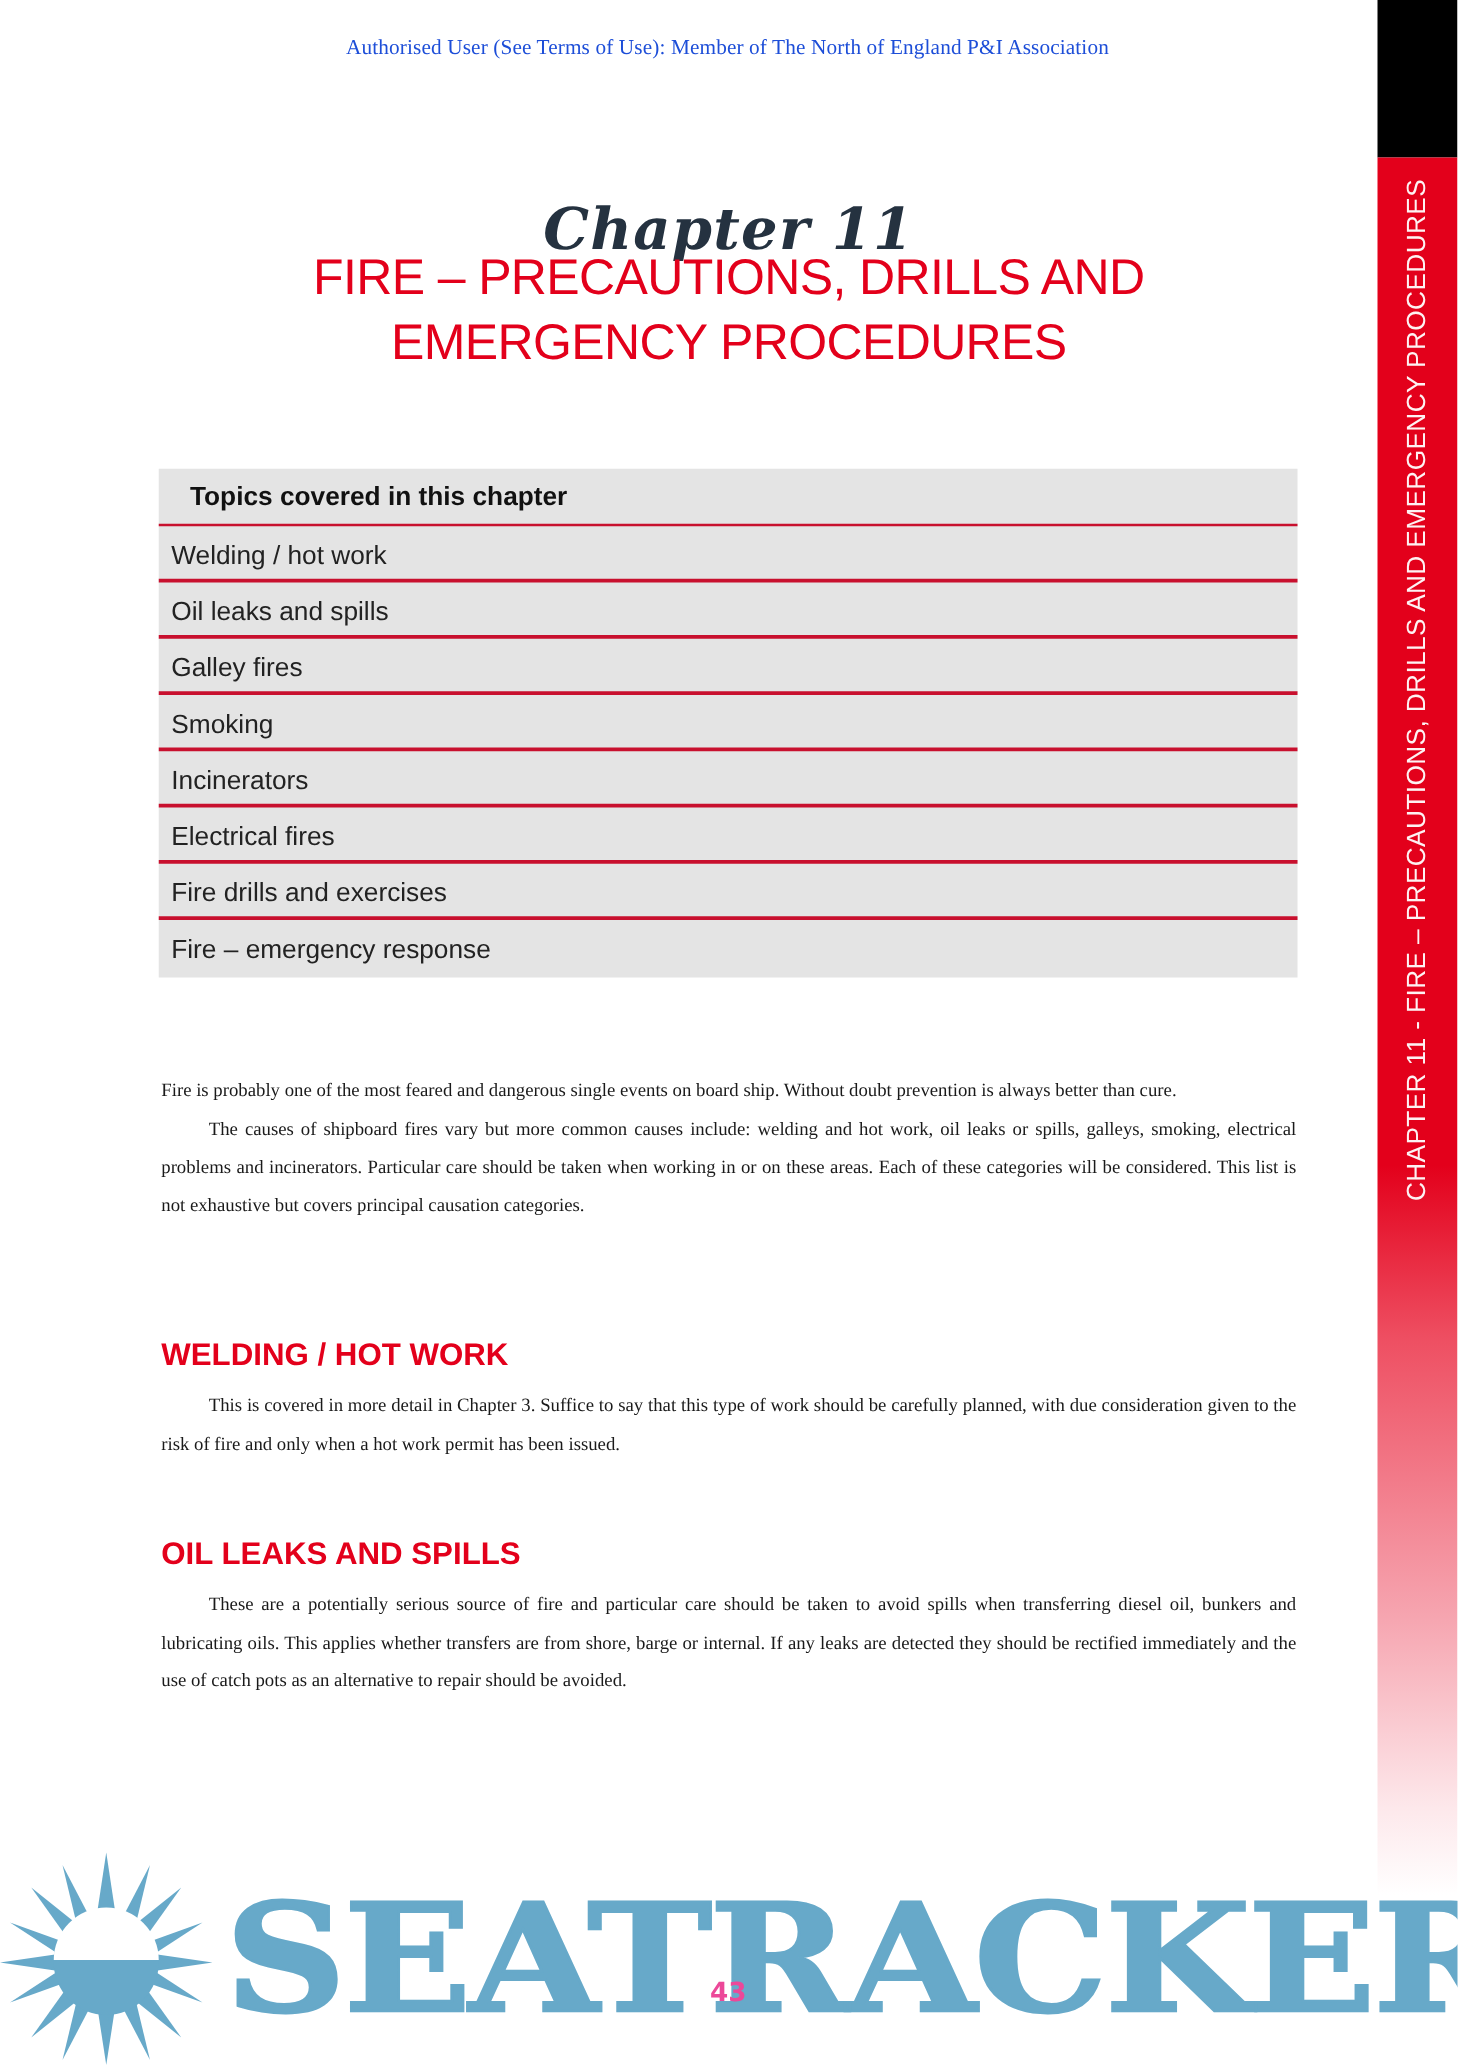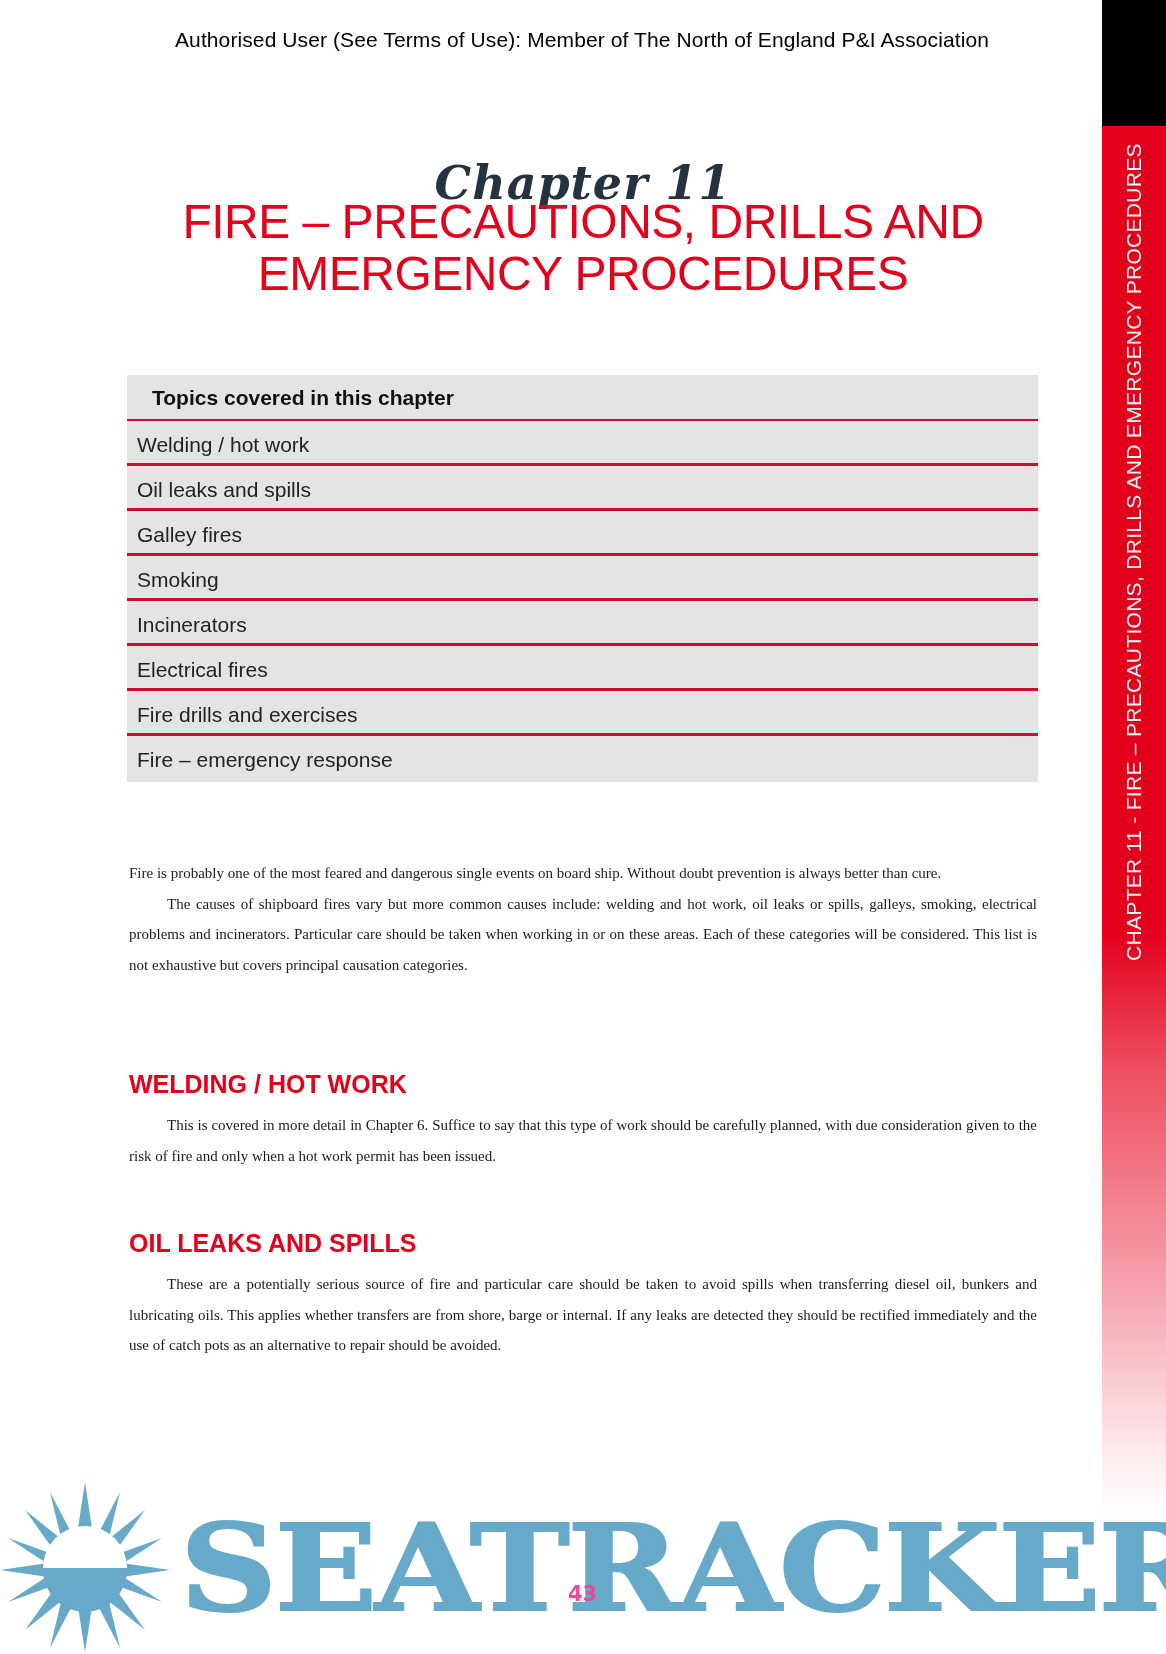--- a/index.html
+++ b/index.html
@@ -4,21 +4,21 @@
   <style>
     html, body { margin: 0; padding: 0; }
     body {
       width: 1166px; height: 1654px; position: relative; overflow: hidden;
       background: #ffffff;
       font-family: "Liberation Sans", sans-serif;
     }
     .header-note {
       position: absolute; top: 28px; left: 0; width: 1166px; text-align: center;
       padding-right: 0;
-      font-family: Liberation Sans, sans-serif; font-size: 21px; color: #000000;
+      font-family: Liberation Serif, serif; font-size: 17px; color: #1d4ed8;
       letter-spacing: 0.1px;
     }
     .header-note span { display: inline-block; margin-left: -2px; }
     .sidebar-black {
       position: absolute; left: 1102px; top: 0; width: 64px; height: 126px; background: #000000;
     }
     .sidebar-red {
       position: absolute; left: 1102px; top: 126px; width: 64px; height: 1390px;
       background: linear-gradient(to bottom, #e3001b 0%, #e3001b 58%, #ee4f62 68%, #f6a5b0 84%, #fde8eb 95%, #ffffff 100%);
     }
@@ -29,21 +29,21 @@
       font-family: "Liberation Sans", sans-serif; font-size: 21px; font-weight: normal;
       letter-spacing: 0.3px; opacity: 0.95;
     }
     .chapter-label {
       position: absolute; top: 112px; left: 0; width: 1166px; text-align: center;
       font-family: "DejaVu Serif", serif; font-weight: bold; font-style: italic;
       font-size: 46px; color: #253240; letter-spacing: 1px; margin-top: 44px;
     }
     .chapter-title {
       position: absolute; top: 196px; left: 100px; width: 966px; text-align: center;
-      font-family: "Liberation Sans", sans-serif; font-size: 48px; color: #e3001b;
+      font-family: "Liberation Sans", sans-serif; font-size: 40px; color: #e3001b;
       line-height: 52px; font-weight: normal; letter-spacing: -0.5px;
     }
     .topics-table {
       position: absolute; left: 127px; top: 375px; width: 911px;
       background: #e4e4e4;
     }
     .topics-header {
       height: 44px; line-height: 46px; padding-left: 25px;
       font-size: 21px; font-weight: bold; color: #111111;
       border-bottom: 2px solid #c8102e;
@@ -111,21 +111,21 @@
   <div class="topic-row">Fire – emergency response</div>
 </div>
 
 <div class="body-text" style="top:858px;">
   <p>Fire is probably one of the most feared and dangerous single events on board ship. Without doubt prevention is always better than cure.</p>
   <p class="indent">The causes of shipboard fires vary but more common causes include: welding and hot work, oil leaks or spills, galleys, smoking, electrical problems and incinerators. Particular care should be taken when working in or on these areas. Each of these categories will be considered. This list is not exhaustive but covers principal causation categories.</p>
 </div>
 
 <div class="section-heading" style="top:1070px;">WELDING / HOT WORK</div>
 <div class="body-text" style="top:1110px;">
-  <p class="indent">This is covered in more detail in Chapter 6. Suffice to say that this type of work should be carefully planned, with due consideration given to the risk of fire and only when a hot work permit has been issued.</p>
+  <p class="indent">This is covered in more detail in Chapter 3. Suffice to say that this type of work should be carefully planned, with due consideration given to the risk of fire and only when a hot work permit has been issued.</p>
 </div>
 
 <div class="section-heading" style="top:1229px;">OIL LEAKS AND SPILLS</div>
 <div class="body-text" style="top:1269px;">
   <p class="indent">These are a potentially serious source of fire and particular care should be taken to avoid spills when transferring diesel oil, bunkers and lubricating oils. This applies whether transfers are from shore, barge or internal. If any leaks are detected they should be rectified immediately and the use of catch pots as an alternative to repair should be avoided.</p>
 </div>
 
 <div class="watermark">
   <svg width="170" height="174" viewBox="0 0 170 174" style="position:absolute;left:0;top:0;">
     <g fill="#67a9c9">

